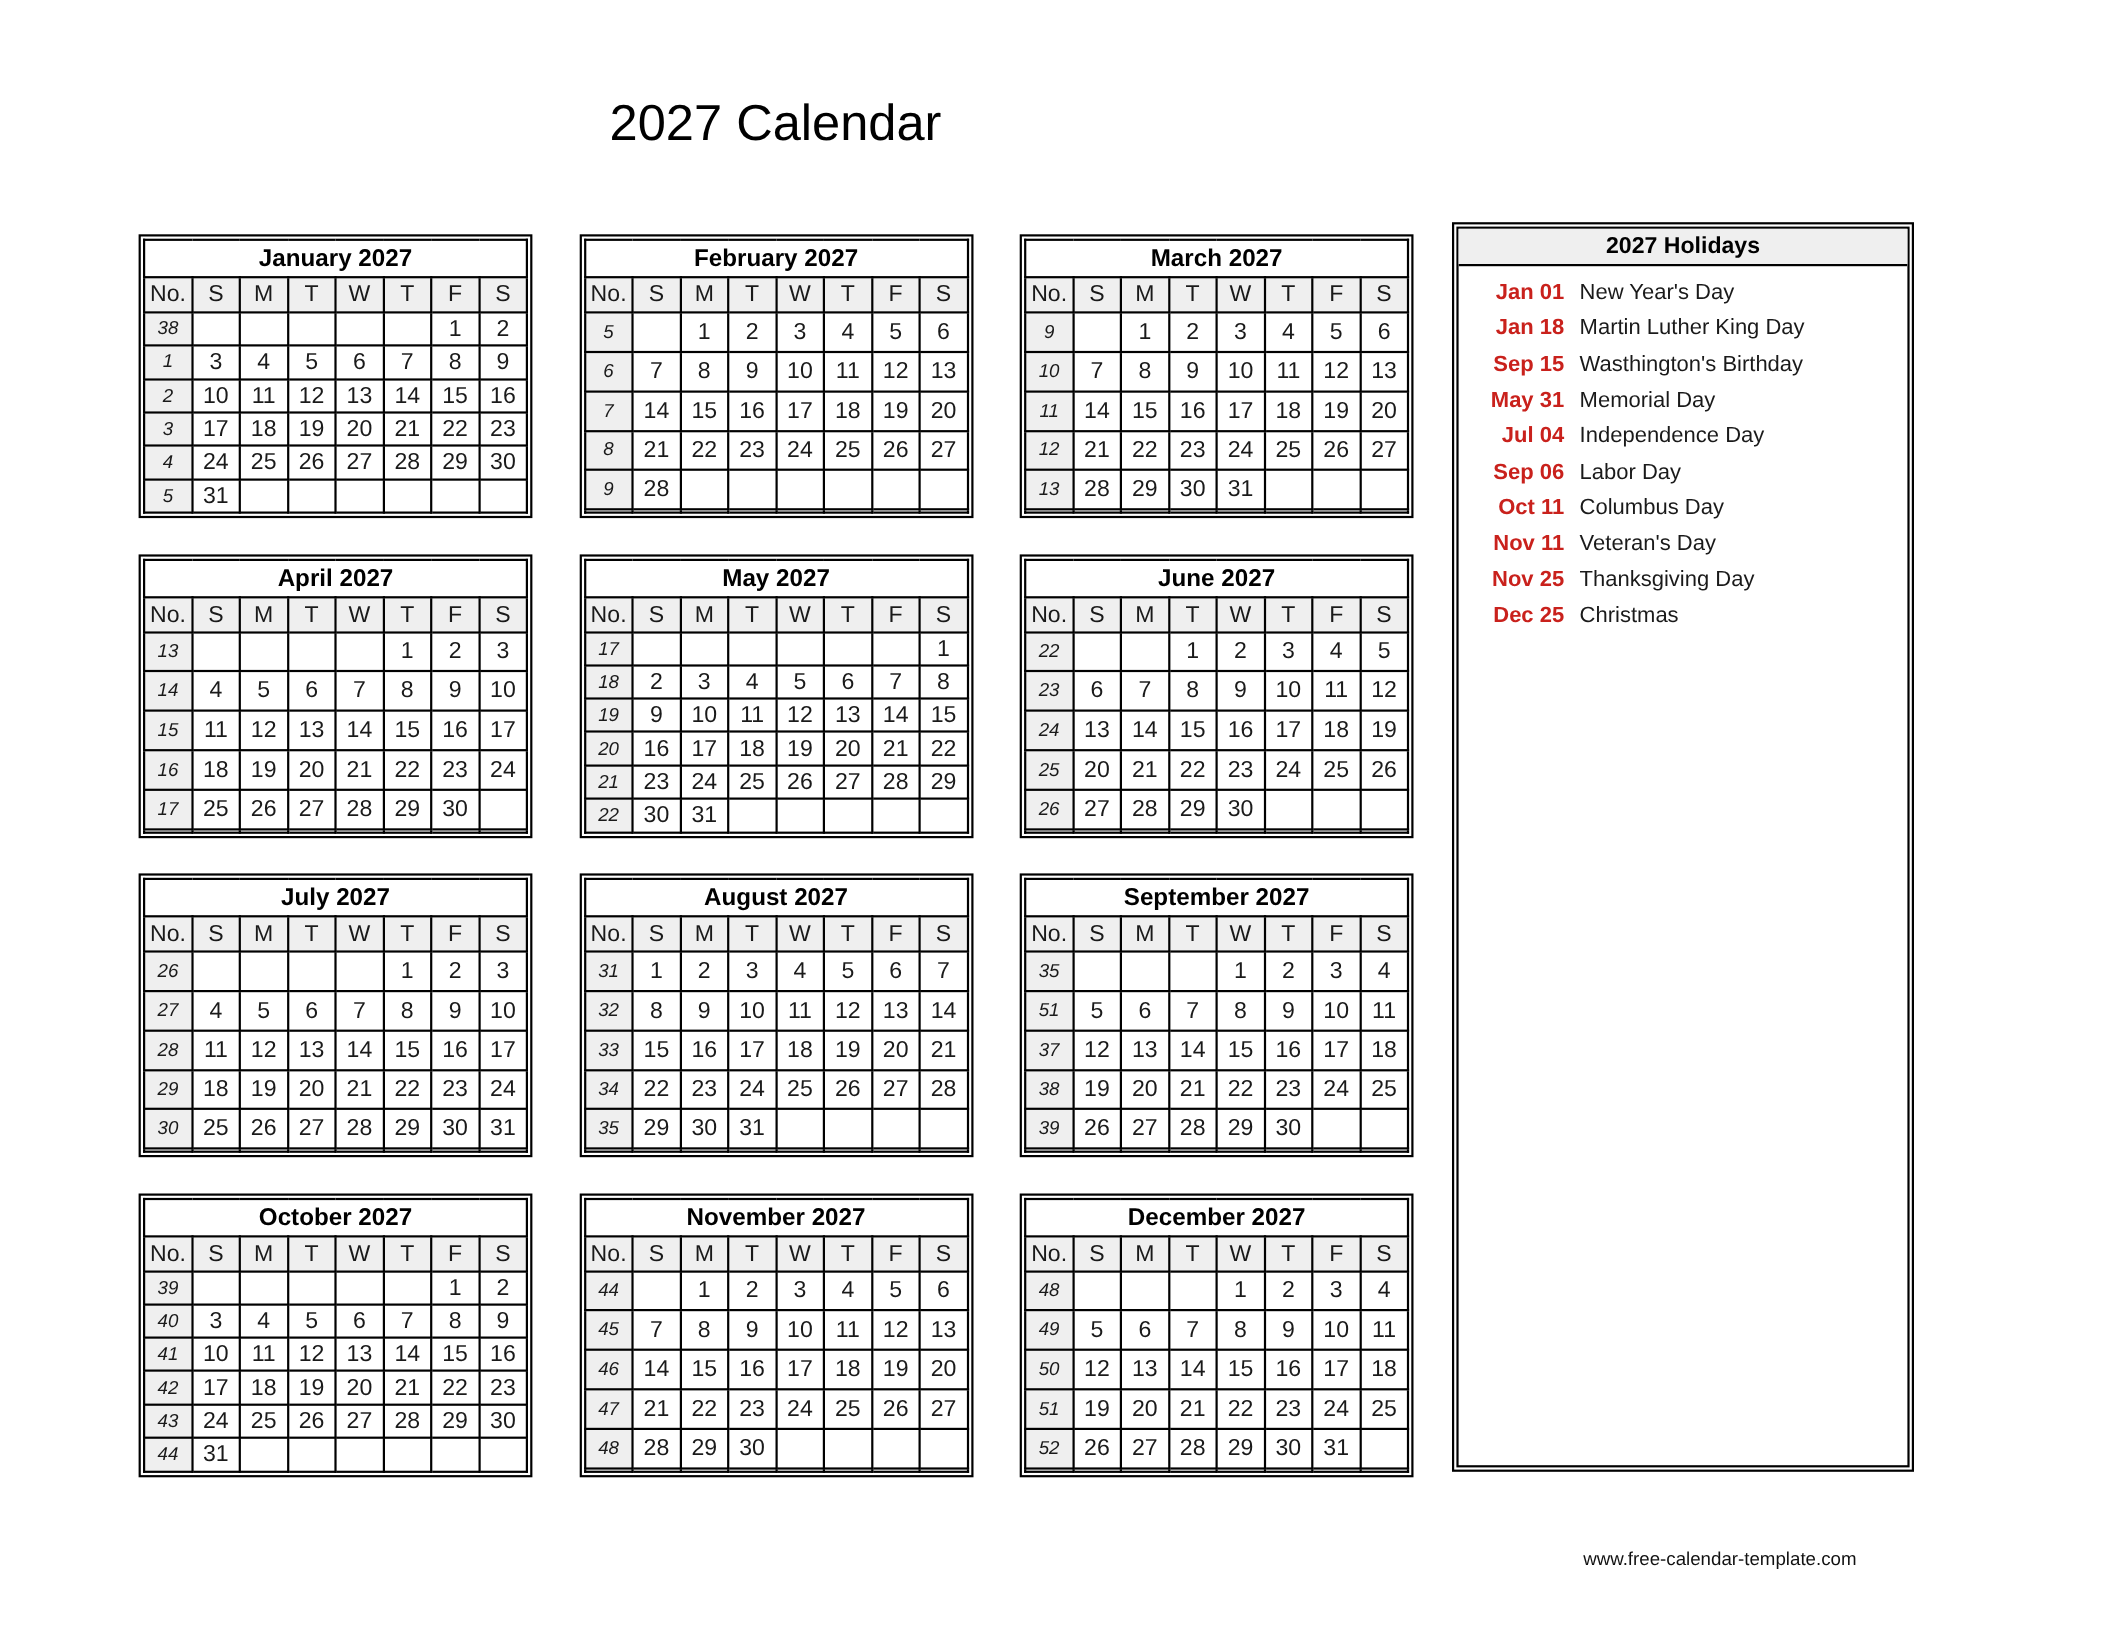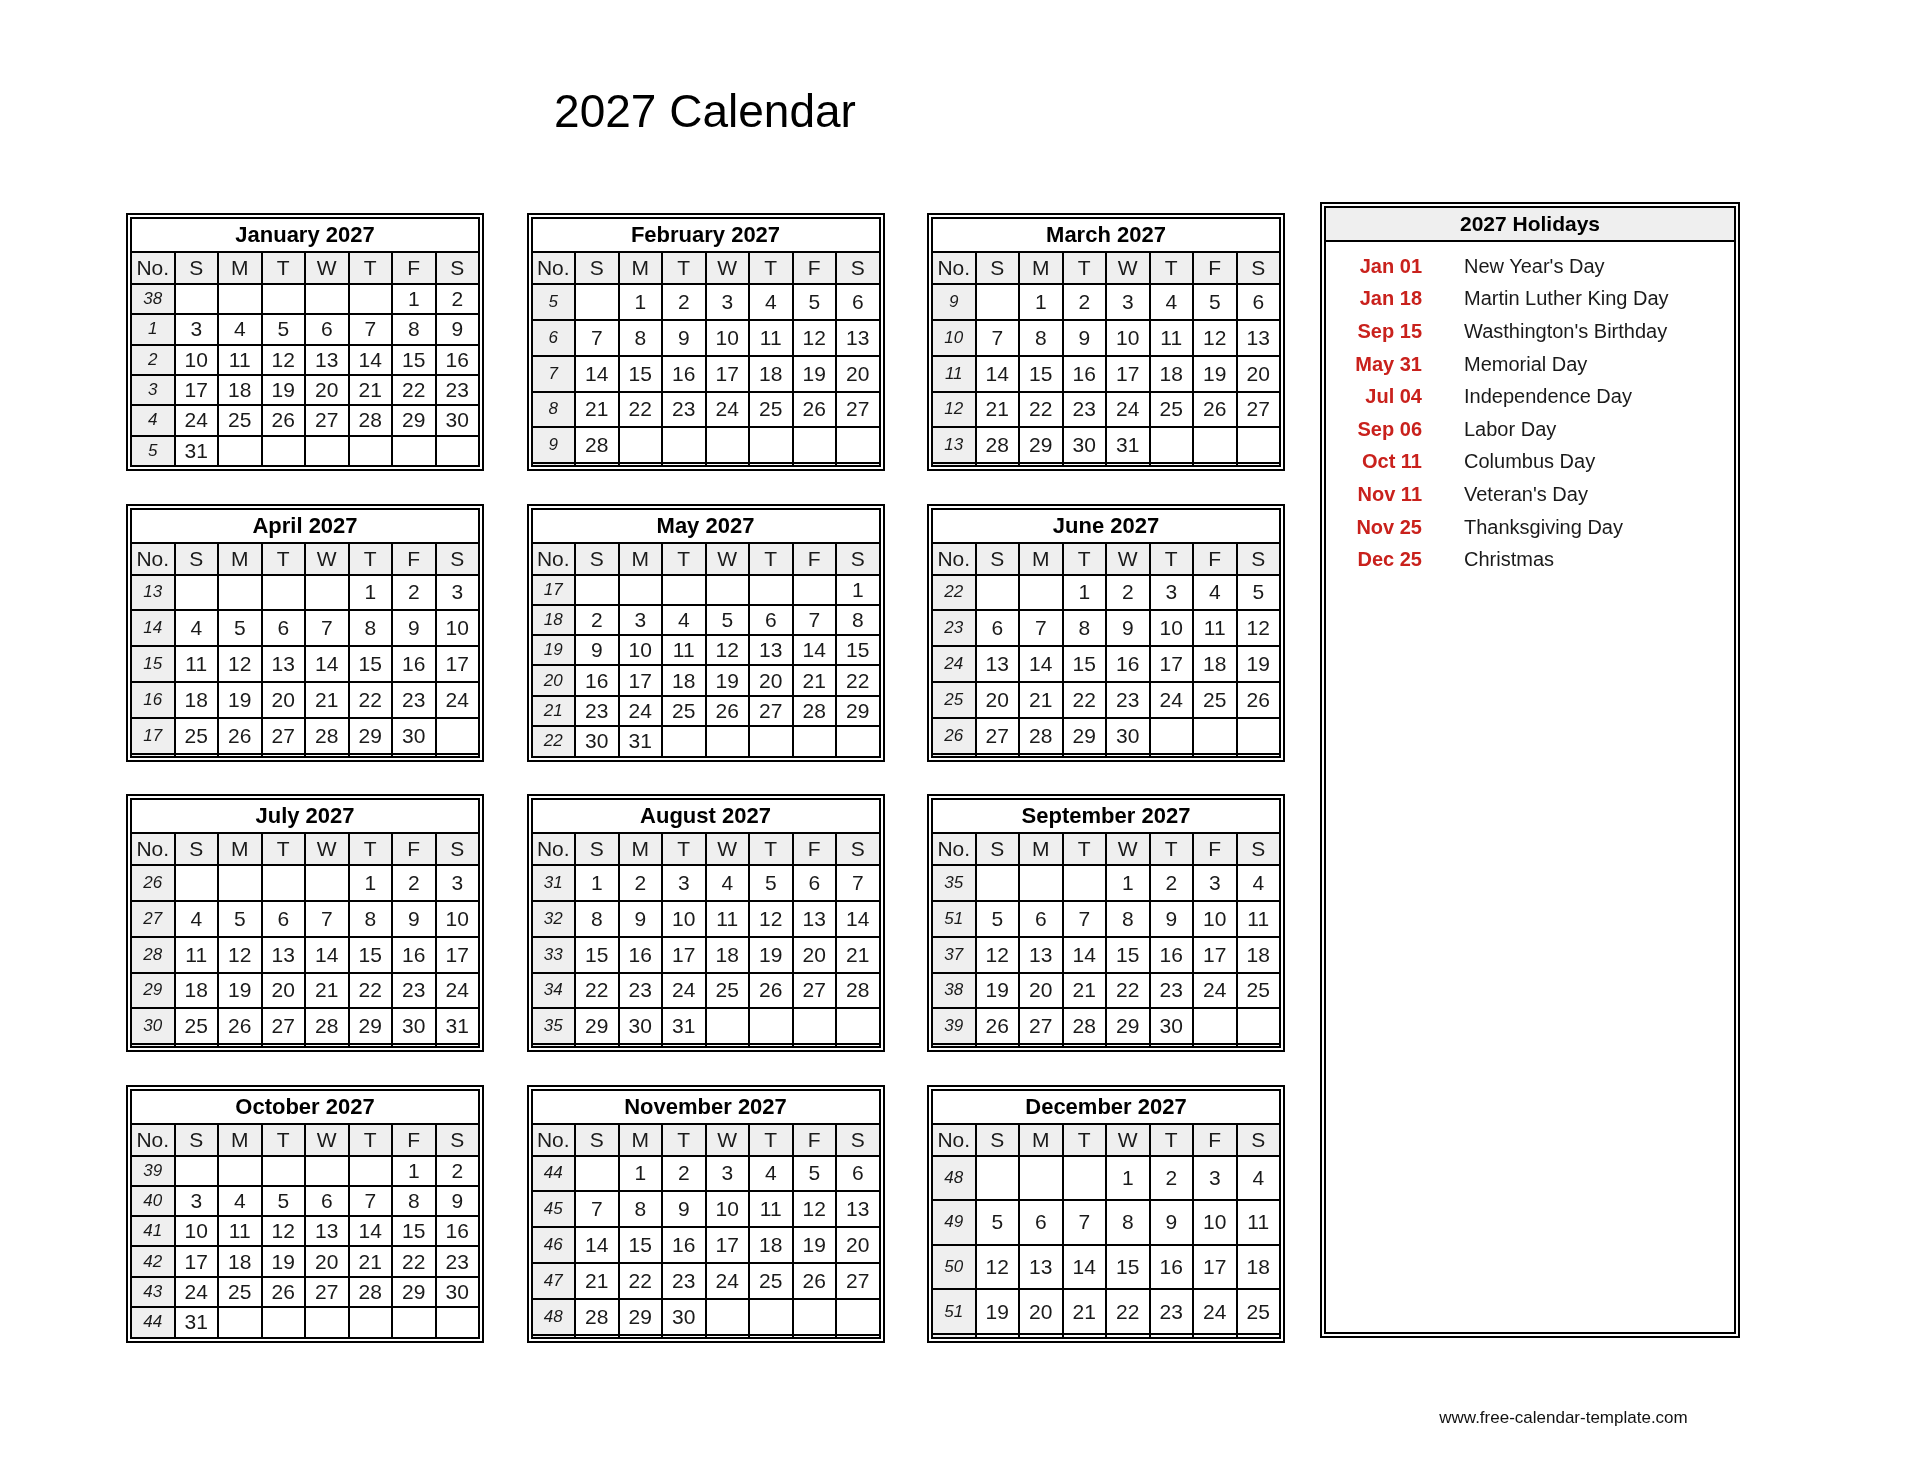--- a/index.html
+++ b/index.html
@@ -108,21 +108,21 @@
   }
   .h-date {
     width: 96px;
     text-align: right;
     font-weight: bold;
     color: var(--red);
     font-size: 20px;
     flex: 0 0 auto;
   }
   .h-name {
-    margin-left: 42px;
+    margin-left: 14px;
     font-size: 20px;
     color: #1a1a1a;
   }
 
   .footer-url {
     position: absolute;
     left: 1320px; top: 1408px; width: 487px;
     text-align: center;
     font-size: 17px;
     color: #111;
@@ -1086,20 +1086,30 @@
           </tr>
           <tr>
             <td class="wkno">51</td>
             <td class="day">19</td>
             <td class="day">20</td>
             <td class="day">21</td>
             <td class="day">22</td>
             <td class="day">23</td>
             <td class="day">24</td>
             <td class="day">25</td>
+          </tr>
+          <tr>
+            <td class="wkno">52</td>
+            <td class="day">26</td>
+            <td class="day">27</td>
+            <td class="day">28</td>
+            <td class="day">29</td>
+            <td class="day">30</td>
+            <td class="day">31</td>
+            <td class="day"></td>
           </tr>
           <tr>
             <td class="wkno"></td>
             <td class="day"></td>
             <td class="day"></td>
             <td class="day"></td>
             <td class="day"></td>
             <td class="day"></td>
             <td class="day"></td>
             <td class="day"></td>

